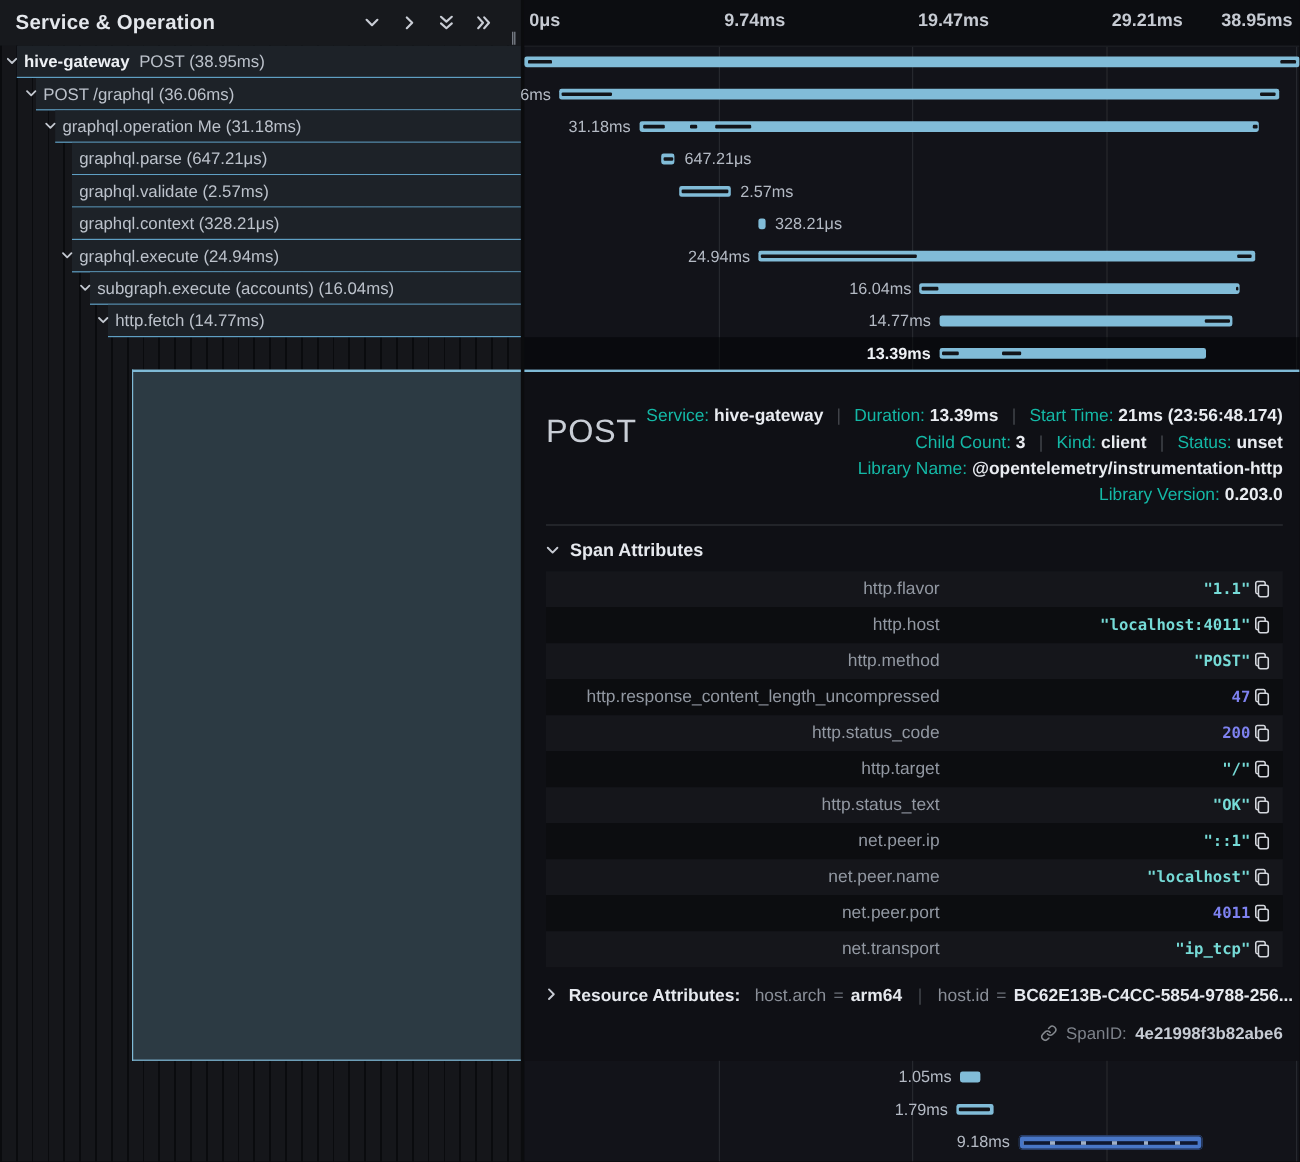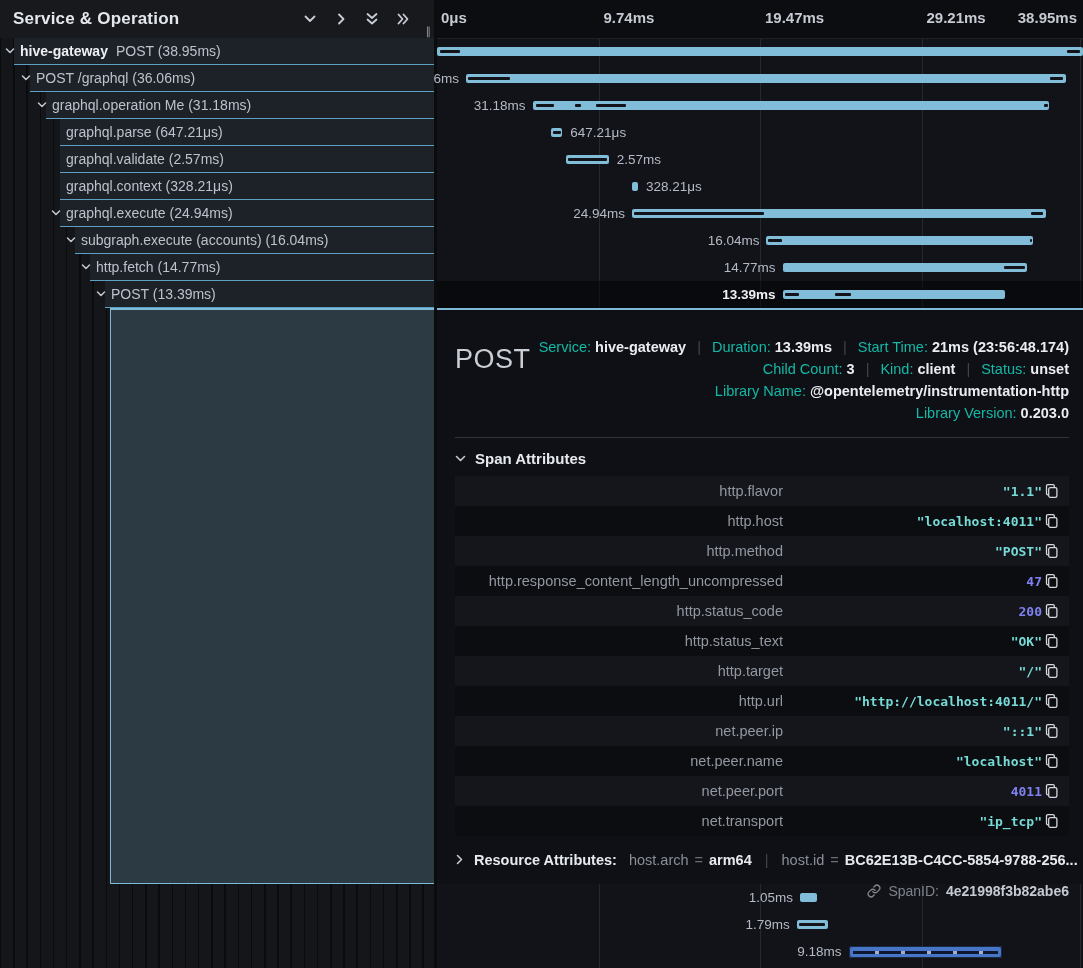--- a/index.html
+++ b/index.html
@@ -168,27 +168,20 @@
             </svg></span>
           <span class="tr-text" style="left: 81px;">subgraph.execute (accounts) (16.04ms)</span>
         </div>
         <div class="tree-row">
           <div class="tr-band" style="left: 90px;"></div>
           <span class="tr-chev" style="left: 81px;"><svg width="10" height="8" viewBox="0 0 10 8" fill="none" stroke="#c3c8d0" stroke-width="1.5" stroke-linecap="round" stroke-linejoin="round">
               <polyline points="1.5,2 5,5.5 8.5,2"></polyline>
             </svg></span>
           <span class="tr-text" style="left: 96px;">http.fetch (14.77ms)</span>
         </div>
-        <div class="tree-row">
-          <div class="tr-band" style="left: 105px;"></div>
-          <span class="tr-chev" style="left: 96px;"><svg width="10" height="8" viewBox="0 0 10 8" fill="none" stroke="#c3c8d0" stroke-width="1.5" stroke-linecap="round" stroke-linejoin="round">
-              <polyline points="1.5,2 5,5.5 8.5,2"></polyline>
-            </svg></span>
-          <span class="tr-text" style="left: 111px;">POST (13.39ms)</span>
-        </div>
       </div>
     <div class="detail-spacer"></div>
   </div>
 
   <div class="right-panel">
     <div class="gridline" style="left:25%"></div>
     <div class="gridline" style="left:50%"></div>
     <div class="gridline" style="left:75%"></div>
     <div class="gridline" style="right:2px"></div>
     <div class="ruler" id="ruler">
@@ -331,42 +324,32 @@
             <span class="attr-key">http.status_code</span>
             <span class="attr-val number">200</span>
             <span class="copy-btn">
               <svg width="15" height="16" viewBox="0 0 15 16" fill="none" stroke="#d5d8de" stroke-width="1.3" stroke-linejoin="round">
                 <rect x="4.7" y="4.7" width="8.2" height="9.6" rx="1.6"></rect>
                 <path d="M10.3 4.7 V3 a1.4 1.4 0 0 0 -1.4 -1.4 H3.9 A1.4 1.4 0 0 0 2.5 3 v7.4 a1.4 1.4 0 0 0 1.4 1.4 h0.8"></path>
               </svg>
             </span>
           </div>
           <div class="attr-row">
+            <span class="attr-key">http.target</span>
+            <span class="attr-val string">"/"</span>
+            <span class="copy-btn">
+              <svg width="15" height="16" viewBox="0 0 15 16" fill="none" stroke="#d5d8de" stroke-width="1.3" stroke-linejoin="round">
+                <rect x="4.7" y="4.7" width="8.2" height="9.6" rx="1.6"></rect>
+                <path d="M10.3 4.7 V3 a1.4 1.4 0 0 0 -1.4 -1.4 H3.9 A1.4 1.4 0 0 0 2.5 3 v7.4 a1.4 1.4 0 0 0 1.4 1.4 h0.8"></path>
+              </svg>
+            </span>
+          </div>
+          <div class="attr-row">
             <span class="attr-key">http.status_text</span>
             <span class="attr-val string">"OK"</span>
-            <span class="copy-btn">
-              <svg width="15" height="16" viewBox="0 0 15 16" fill="none" stroke="#d5d8de" stroke-width="1.3" stroke-linejoin="round">
-                <rect x="4.7" y="4.7" width="8.2" height="9.6" rx="1.6"></rect>
-                <path d="M10.3 4.7 V3 a1.4 1.4 0 0 0 -1.4 -1.4 H3.9 A1.4 1.4 0 0 0 2.5 3 v7.4 a1.4 1.4 0 0 0 1.4 1.4 h0.8"></path>
-              </svg>
-            </span>
-          </div>
-          <div class="attr-row">
-            <span class="attr-key">http.target</span>
-            <span class="attr-val string">"/"</span>
-            <span class="copy-btn">
-              <svg width="15" height="16" viewBox="0 0 15 16" fill="none" stroke="#d5d8de" stroke-width="1.3" stroke-linejoin="round">
-                <rect x="4.7" y="4.7" width="8.2" height="9.6" rx="1.6"></rect>
-                <path d="M10.3 4.7 V3 a1.4 1.4 0 0 0 -1.4 -1.4 H3.9 A1.4 1.4 0 0 0 2.5 3 v7.4 a1.4 1.4 0 0 0 1.4 1.4 h0.8"></path>
-              </svg>
-            </span>
-          </div>
-          <div class="attr-row">
-            <span class="attr-key">http.url</span>
-            <span class="attr-val string">"http://localhost:4011/"</span>
             <span class="copy-btn">
               <svg width="15" height="16" viewBox="0 0 15 16" fill="none" stroke="#d5d8de" stroke-width="1.3" stroke-linejoin="round">
                 <rect x="4.7" y="4.7" width="8.2" height="9.6" rx="1.6"></rect>
                 <path d="M10.3 4.7 V3 a1.4 1.4 0 0 0 -1.4 -1.4 H3.9 A1.4 1.4 0 0 0 2.5 3 v7.4 a1.4 1.4 0 0 0 1.4 1.4 h0.8"></path>
               </svg>
             </span>
           </div>
           <div class="attr-row">
             <span class="attr-key">net.peer.ip</span>
             <span class="attr-val string">"::1"</span>

